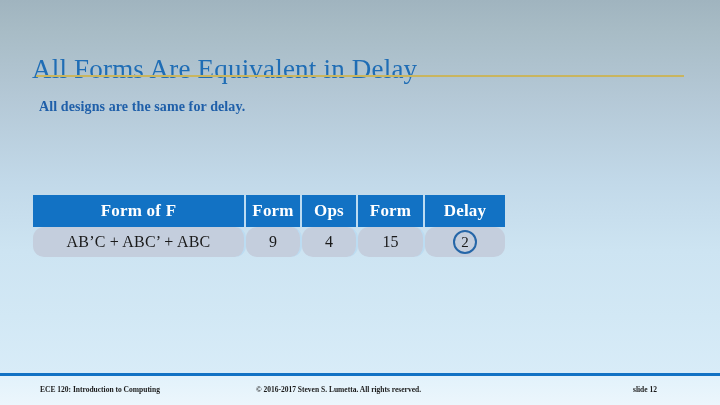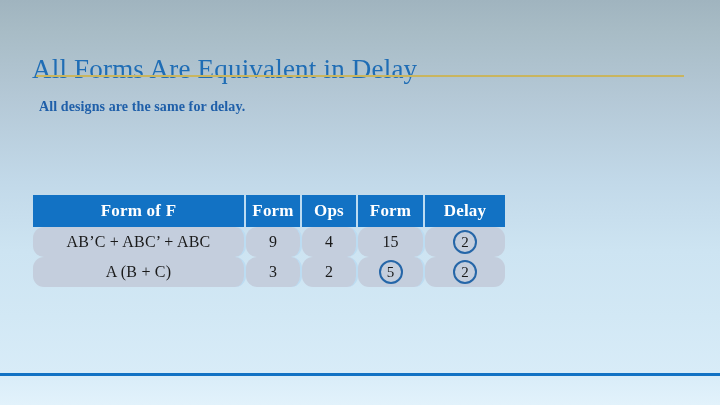--- a/index.html
+++ b/index.html
@@ -197,27 +197,25 @@
 
         <tr class="row-a">
           <td class="form-cell">AB’C + ABC’ + ABC</td>
           <td>9</td>
           <td>4</td>
           <td><span>15</span></td>
           <td><span class="circled">2</span></td>
         </tr>
 
 
-        <tr class="row-a">
-          <td class="form-cell">A (B + C)</td>
-          <td>3</td>
-          <td>2</td>
-          <td><span class="circled">5</span></td>
-          <td><span class="circled">2</span></td>
-        </tr>
 
       </tbody>
     </table>
   </div>
 
   <div id="footer-rule"></div>
+  <div id="footer">
+    <span class="f-left">ECE 120: Introduction to Computing</span>
+    <span class="f-center">© 2016-2017 Steven S. Lumetta.  All rights reserved.</span>
+    <span class="f-right">slide 12</span>
+  </div>
 
 </div>
 
 </body></html>

